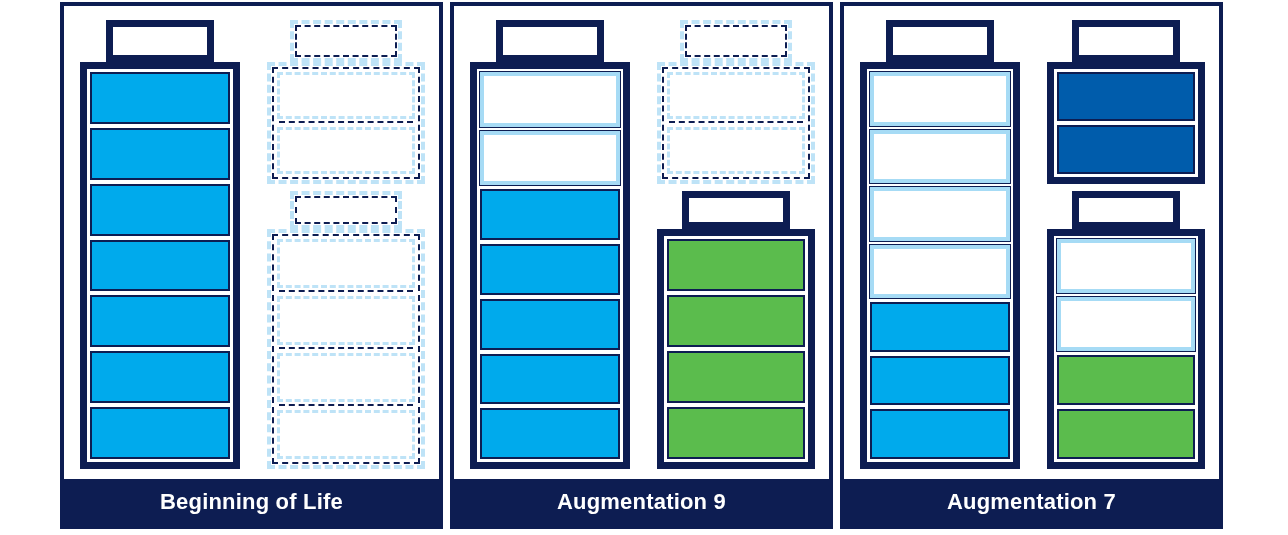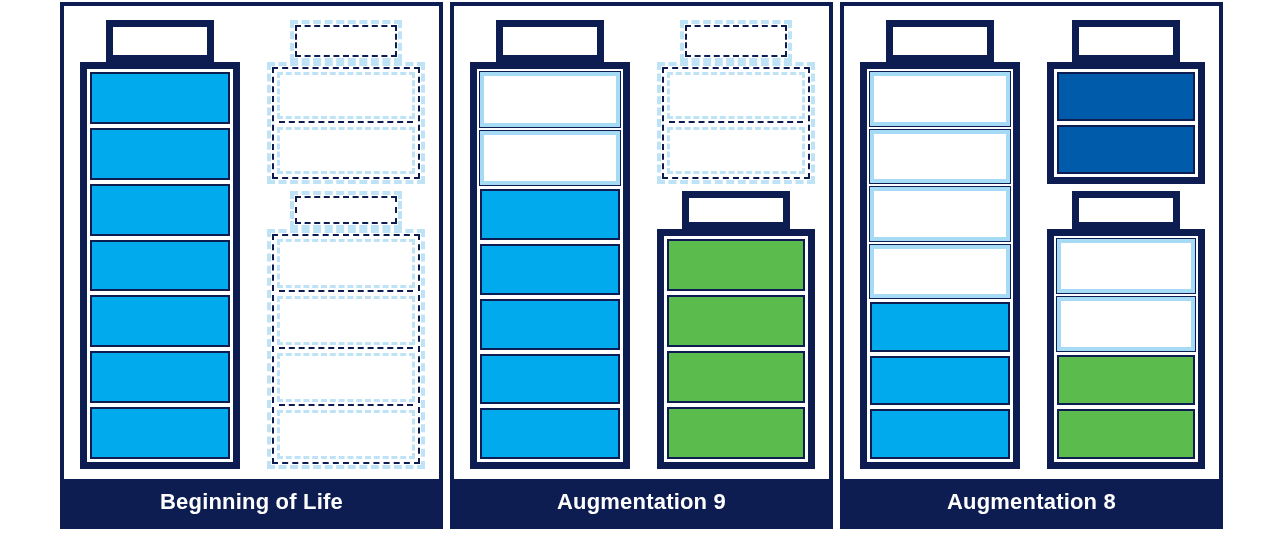--- a/index.html
+++ b/index.html
@@ -186,18 +186,18 @@
               <div class="body-inner">
                 <div class="seg seg-depleted"></div>
                 <div class="seg seg-depleted"></div>
                 <div class="seg seg-new"></div>
                 <div class="seg seg-new"></div>
               </div>
             </div>
           </div>
         </div>
       <div class="panel-footer">
-        <span>Augmentation 8</span>
+        <span>Augmentation 7</span>
       </div>
     </section>
 
   </div>
 </div>
 
 </body></html>

